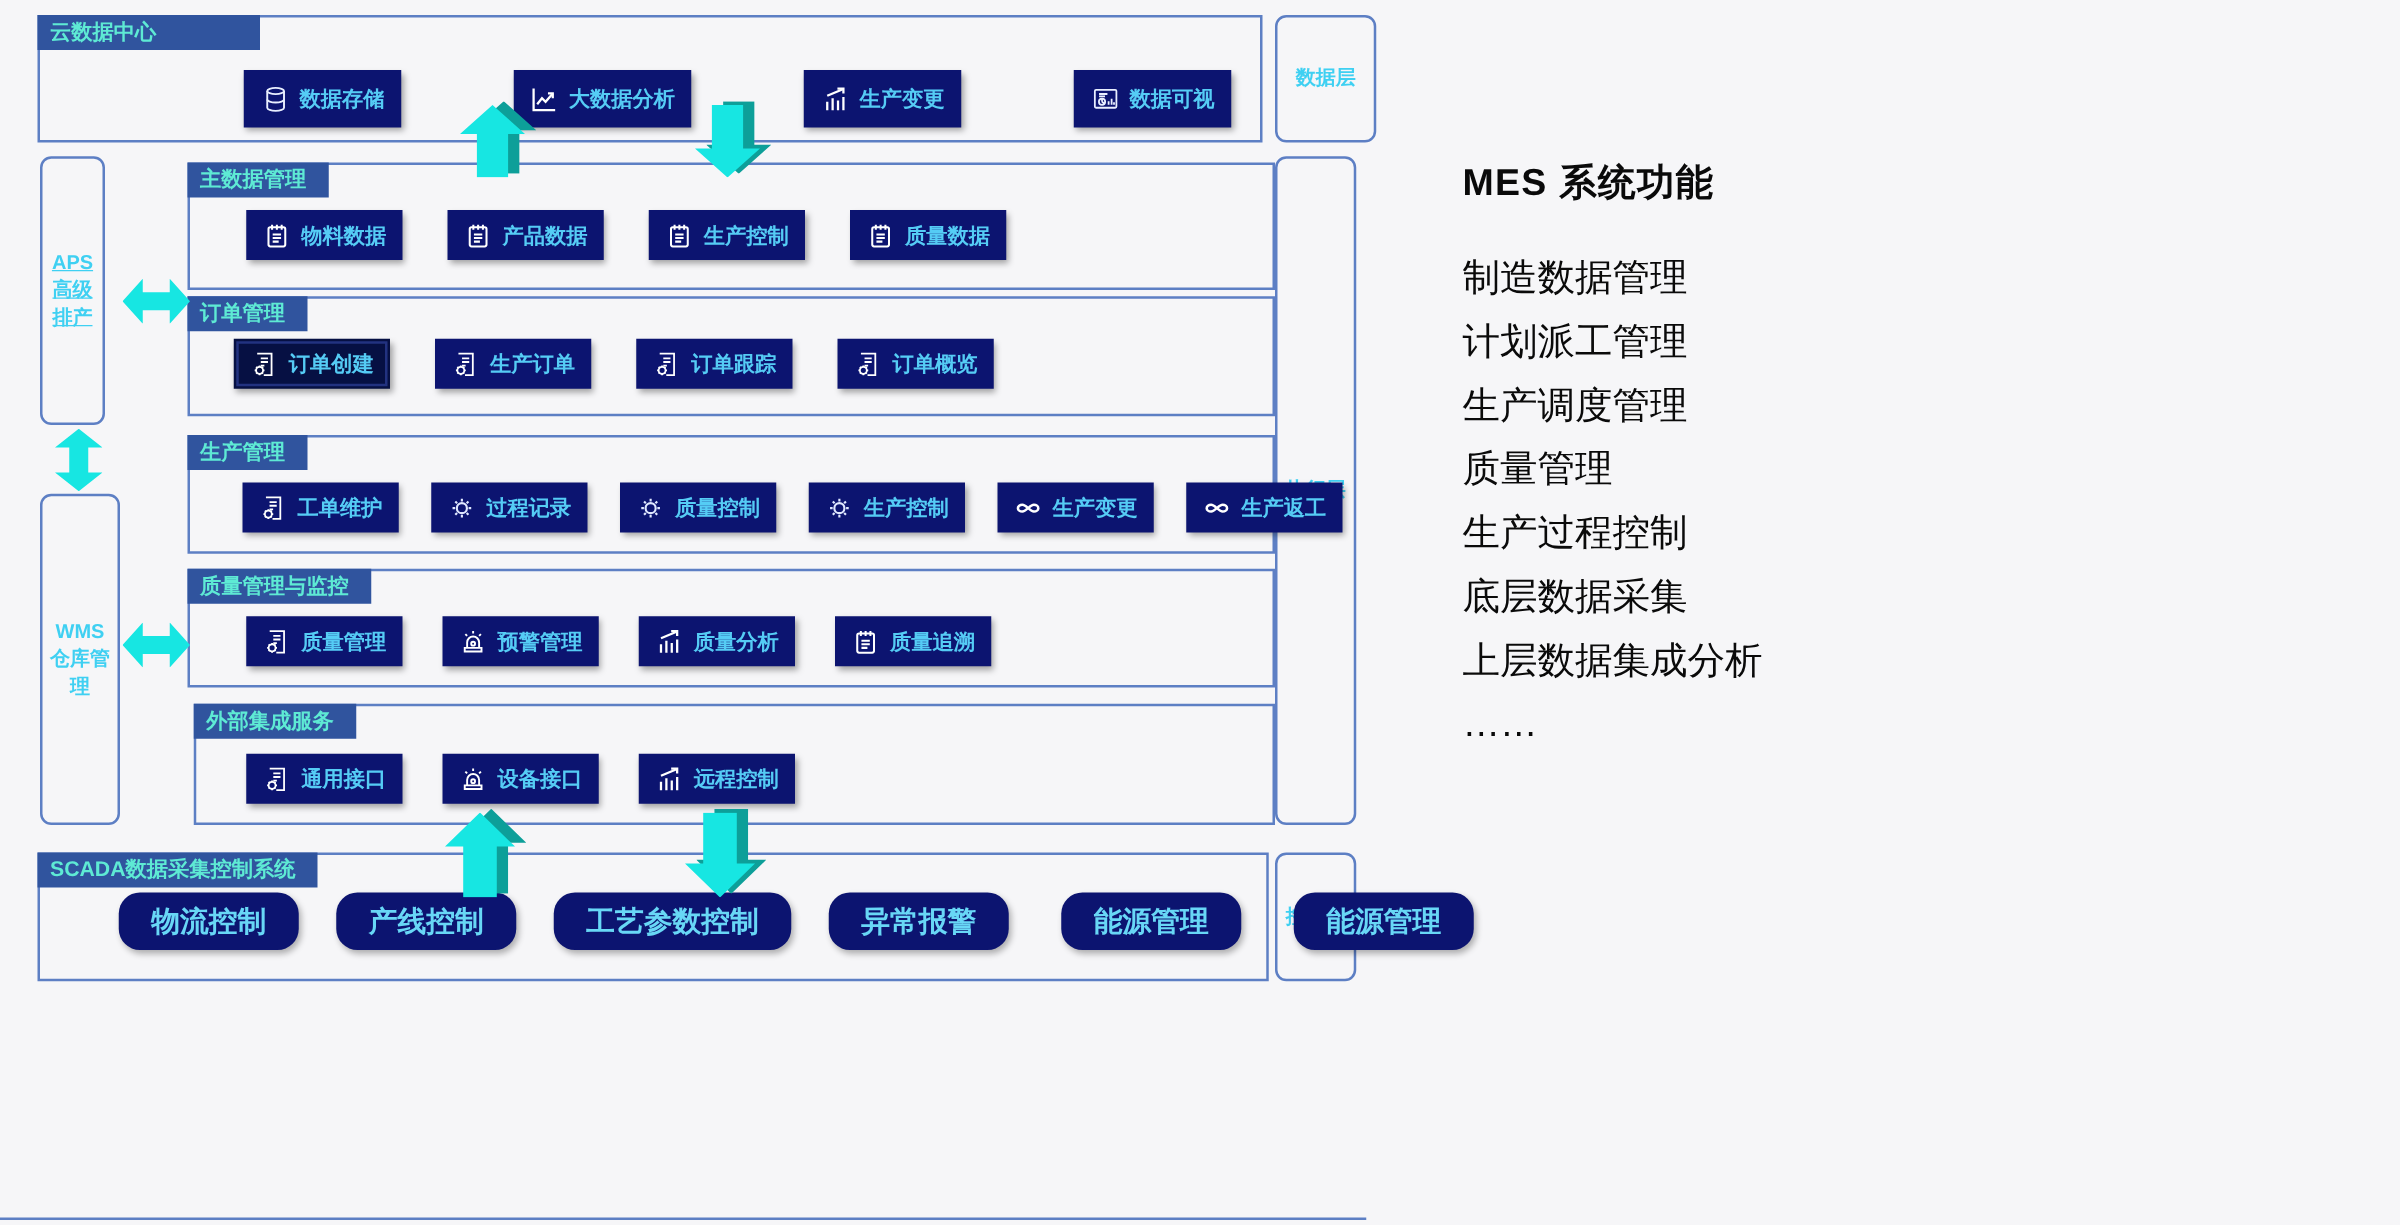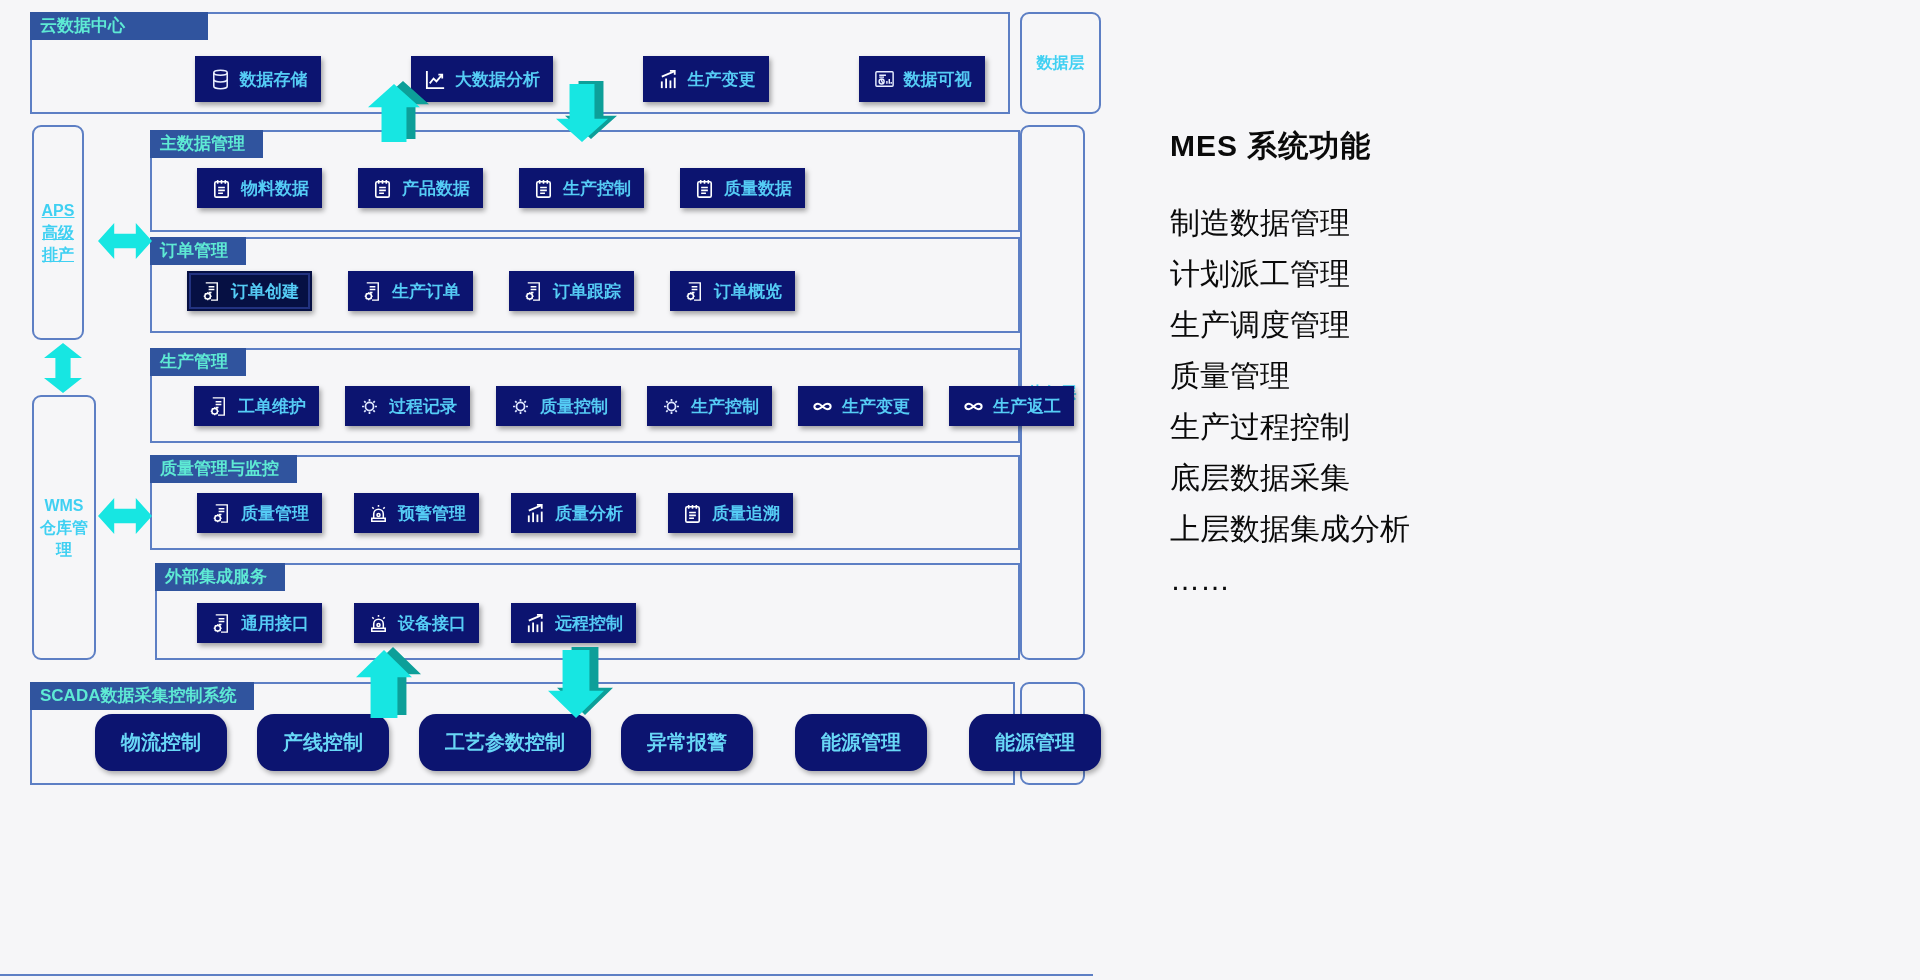--- a/index.html
+++ b/index.html
@@ -31,23 +31,23 @@
   .btn .ic{width:23px;height:23px;display:inline-flex;flex:0 0 auto;}
   .btn .ic svg{width:100%;height:100%;}
   .btn.hl{
     background:var(--highlight-navy,#061043);
     outline:2px solid #223280;outline-offset:-4px;
     min-width:118px;
   }
   .cloudbtn{height:46px;min-width:126px;}
   
   .pill{
-    height:57px;background:var(--button-navy,#0c1470);border-radius:17px;
+    height:46px;background:var(--button-navy,#0c1470);border-radius:17px;
     display:flex;align-items:center;justify-content:center;
-    padding:0 26px;color:#68d7f6;font-size:20px;font-weight:700;
+    padding:0 26px;color:#68d7f6;font-size:23px;font-weight:700;
     box-shadow:2px 3px 5px rgba(0,0,0,.3);cursor:pointer;white-space:nowrap;
   }
   
   .laybox{
     position:absolute;border:2px solid var(--border-blue,#5d7fc4);border-radius:9px;
     display:flex;align-items:center;justify-content:center;text-align:center;
     color:var(--layer-label-cyan,#3fd0f2);font-size:16px;font-weight:700;
     box-sizing:border-box;padding:4px;line-height:22px;
   }
   

